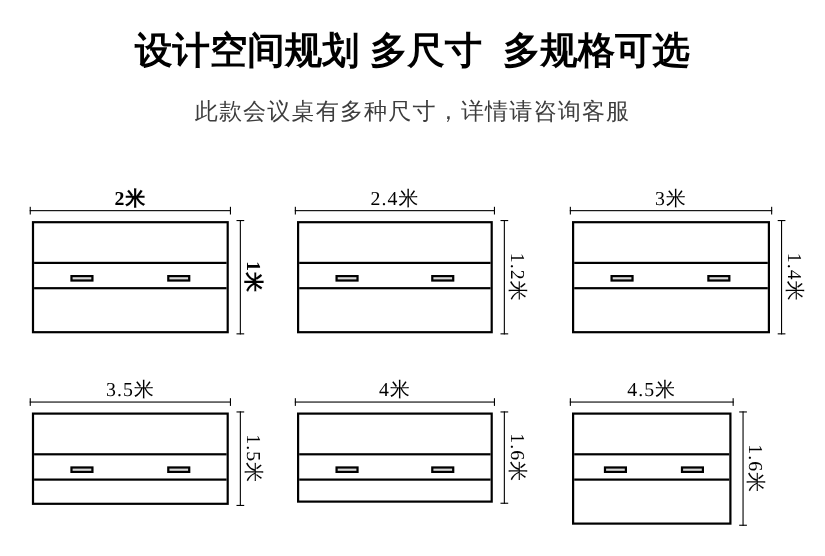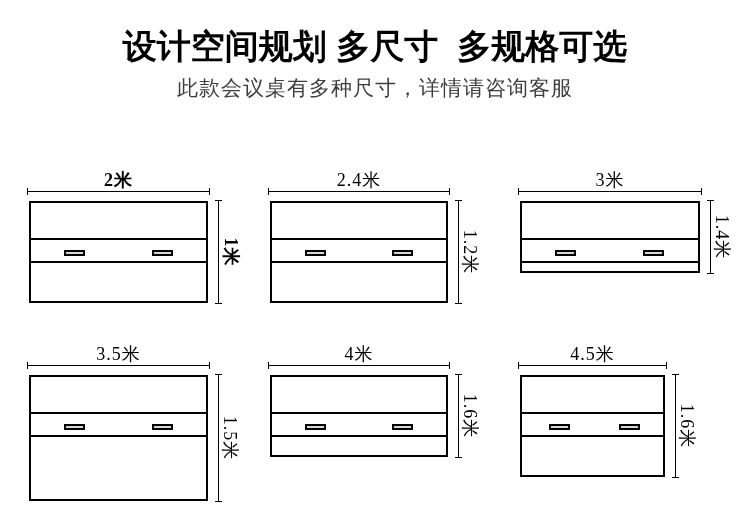--- a/index.html
+++ b/index.html
@@ -21,21 +21,21 @@
   .title {
     margin-top: 24px;
     line-height: 44px;
     font-family: "Liberation Sans", "DejaVu Sans", sans-serif;
     font-weight: 700;
     font-size: 34px;
     color: var(--title, #000000);
     white-space: pre;
   }
   .subtitle {
-    margin-top: 7px;
+    margin-top: 20px;
     line-height: 26px;
     font-size: 21px;
     letter-spacing: 1px;
     color: var(--subtitle, #3d3d3d);
     white-space: pre;
   }
 
   
   .diagram { position: absolute; }
 
@@ -125,36 +125,36 @@
       <div class="edge edge2"></div>
       <div class="grommet g1"></div>
       <div class="grommet g2"></div>
     </div>
     <div class="vline"></div>
     <div class="vlabel">
         <span>1.2米</span>
       </div>
   </div>
 
-  <div class="diagram" style="left:520px;top:201px;width:180px;height:72px;">
+  <div class="diagram" style="left:520px;top:201px;width:180px;height:102px;">
     <div class="wlabel">3米</div>
     <div class="wline"></div>
     <div class="table">
       <div class="edge edge1"></div>
       <div class="edge edge2"></div>
       <div class="grommet g1"></div>
       <div class="grommet g2"></div>
     </div>
     <div class="vline"></div>
     <div class="vlabel">
         <span>1.4米</span>
       </div>
   </div>
 
-  <div class="diagram" style="left:29px;top:375px;width:179px;height:126px;">
+  <div class="diagram" style="left:29px;top:375px;width:179px;height:84px;">
     <div class="wlabel">3.5米</div>
     <div class="wline"></div>
     <div class="table">
       <div class="edge edge1"></div>
       <div class="edge edge2"></div>
       <div class="grommet g1"></div>
       <div class="grommet g2"></div>
     </div>
     <div class="vline"></div>
     <div class="vlabel">

